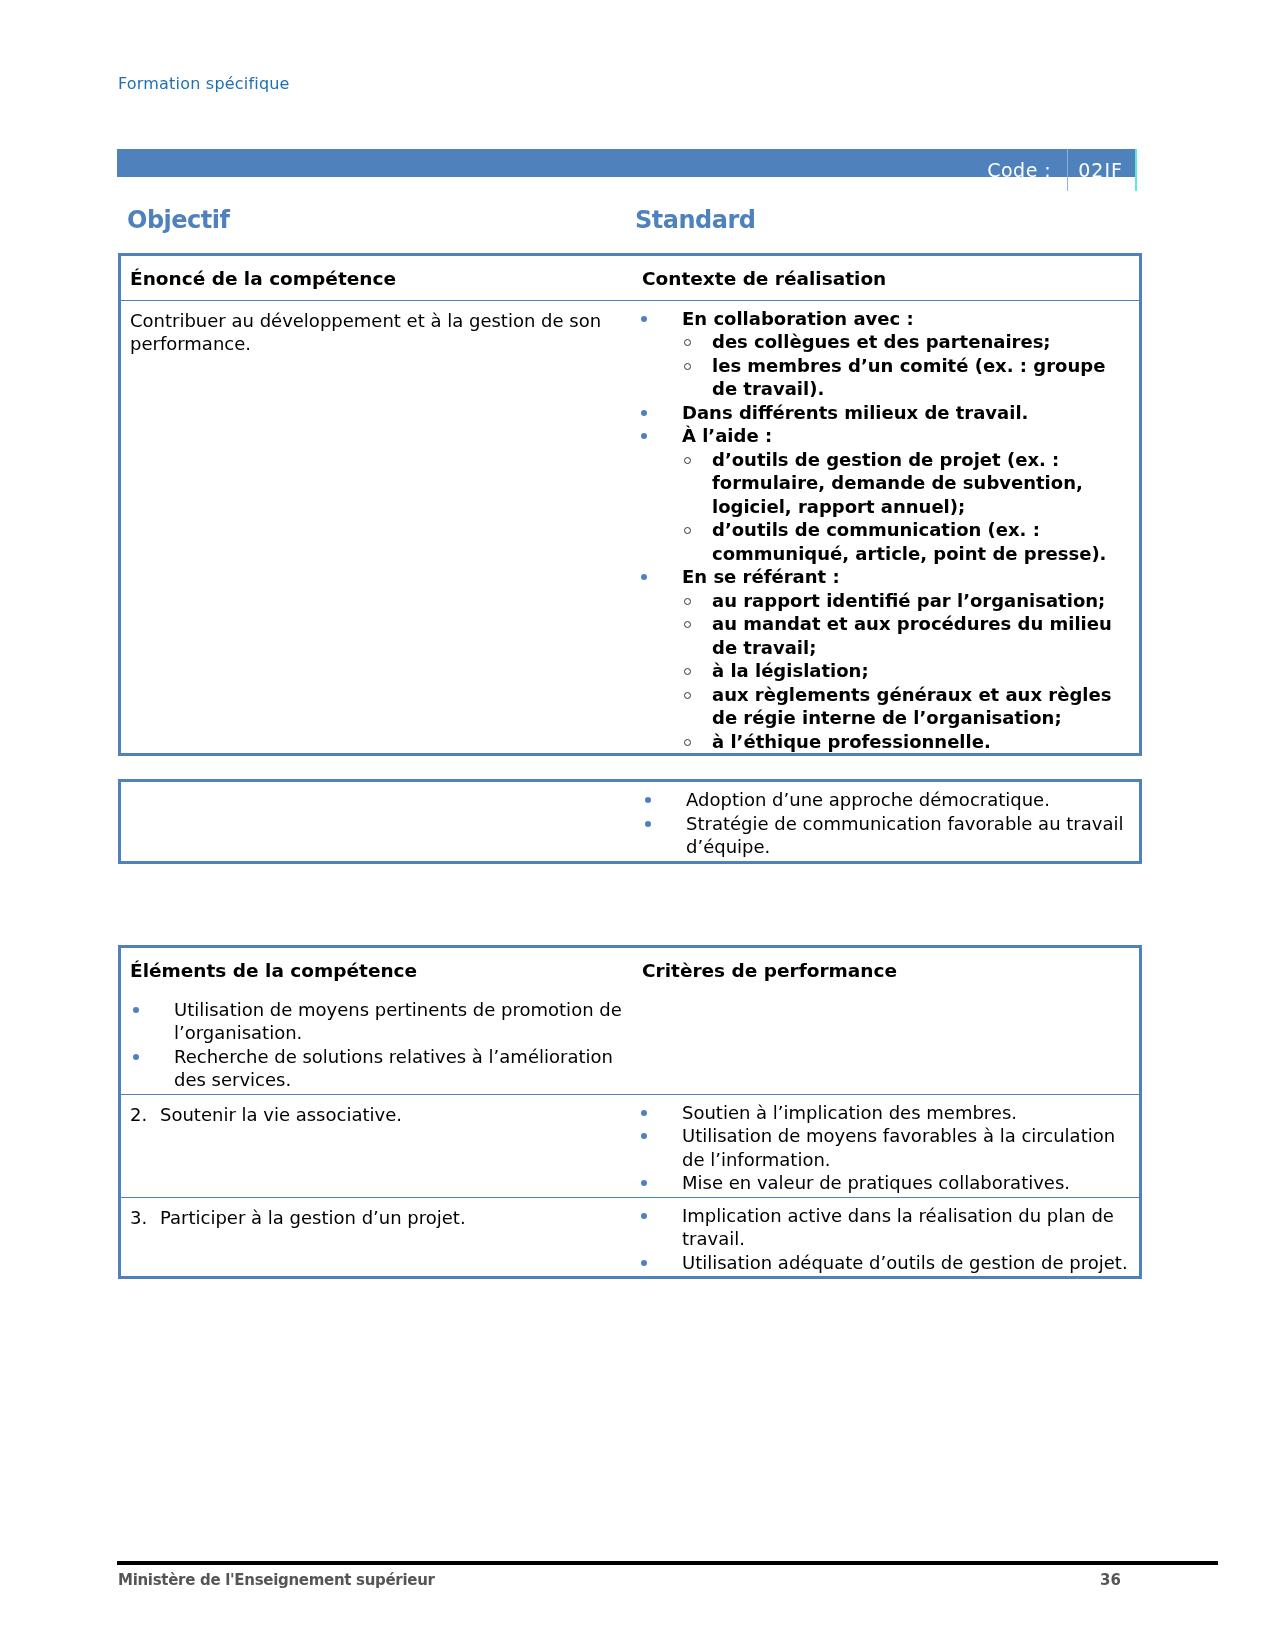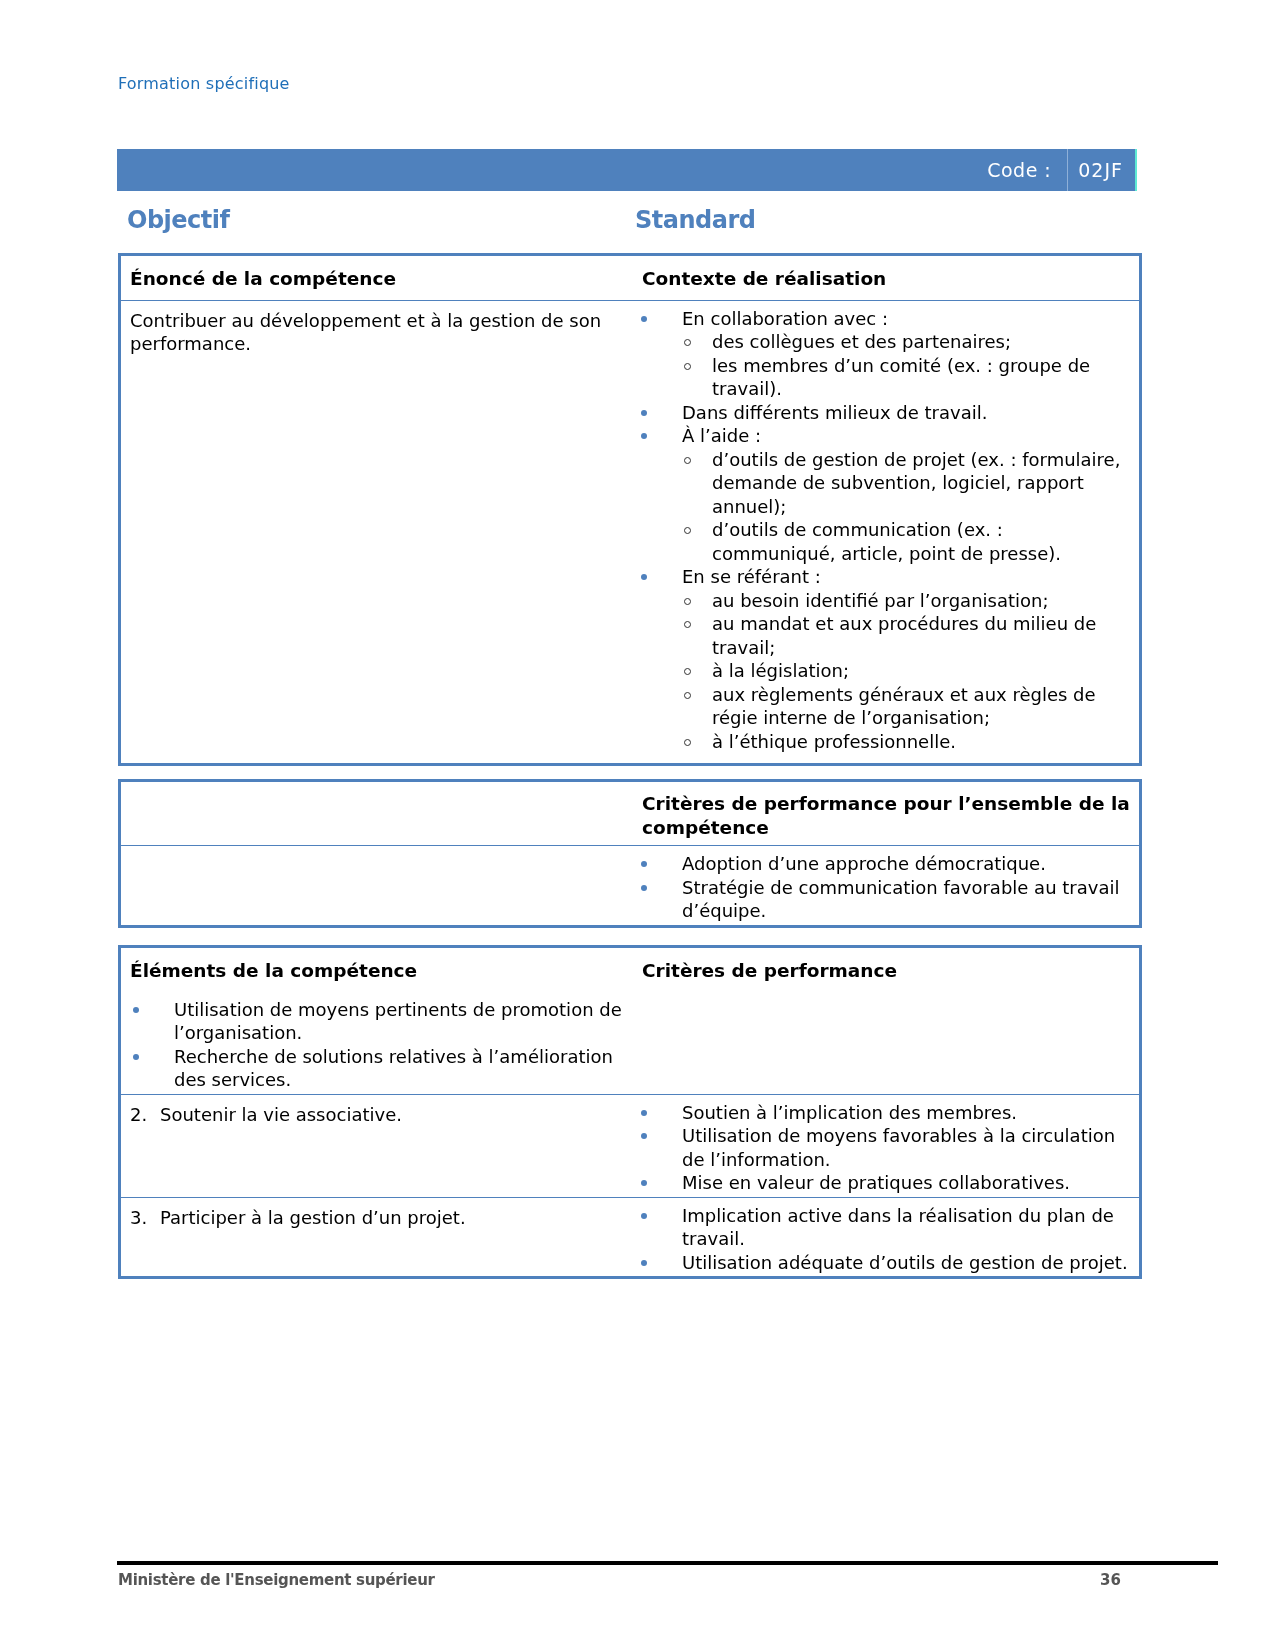--- a/index.html
+++ b/index.html
@@ -1,19 +1,19 @@
 <!DOCTYPE html>
 <html><head>
 <meta charset="utf-8">
 <style>
   html, body { margin: 0; padding: 0; background: #ffffff; }
   body { width: 1275px; height: 1650px; position: relative; overflow: hidden;
          font-family: "DejaVu Sans", sans-serif; color: #000; }
   .runhead { position: absolute; left: 118px; top: 74px; font-size: 16px; color: #1f6fb8; letter-spacing: 0.2px; }
-  .codebar { position: absolute; left: 117px; top: 149px; width: 1020px; height: 42px; background: #4f81bd; }
+  .codebar { position: absolute; left: 117px; top: 149px; width: 1020px; height: 28px; background: #4f81bd; }
   .codebar .code-wrap { position: absolute; right: 0; top: 0; height: 42px; display: flex; align-items: center; color: #fff; font-size: 19px; }
   .codebar .code-label { padding-right: 16px; letter-spacing: 0.5px; }
   .codebar .code-value { padding: 0 12px 0 10px; height: 42px; display: flex; align-items: center; border-left: 1px solid #8fb0d8; border-right: 2px solid #5eead4; letter-spacing: 1px; }
   .section-title { position: absolute; top: 206px; font-family: "DejaVu Sans", sans-serif; font-weight: bold; color: #4f81bd; font-size: 24px; letter-spacing: -0.5px; }
   .st-left { left: 127px; }
   .st-right { left: 635px; }
 
   .tbl { position: absolute; left: 118px; width: 1018px; border: 3px solid #4f81bd; border-collapse: collapse; }
   .tbl .row { display: flex; border-top: 1px solid #4f81bd; }
   .tbl .row:first-child { border-top: none; gap: 8px; }
@@ -50,48 +50,44 @@
 <div class="section-title st-left">Objectif</div>
 <div class="section-title st-right">Standard</div>
 
 <div class="tbl" style="top:253px;">
   <div class="row hdrow">
     <div class="cell c1 hd">Énoncé de la compétence</div>
     <div class="cell c2 hd">Contexte de réalisation</div>
   </div>
   <div class="row">
     <div class="cell c1" style="padding-top:8px;">Contribuer au développement et à la gestion de son performance.</div>
-    <div class="cell c2" style="padding-top:6px; padding-bottom:10px;">
+    <div class="cell c2" style="padding-top:6px; padding-bottom:0;font-weight:bold;">
       <ul class="b1" id="context-list">
           <li><span>En collaboration avec :</span><ul class="b2">
               <li>des collègues et des partenaires;</li>
               <li>les membres d’un comité (ex. : groupe de travail).</li>
             </ul></li>
           <li><span>Dans différents milieux de travail.</span></li>
           <li><span>À l’aide :</span><ul class="b2">
               <li>d’outils de gestion de projet (ex. : formulaire, demande de subvention, logiciel, rapport annuel);</li>
               <li>d’outils de communication (ex. : communiqué, article, point de presse).</li>
             </ul></li>
           <li><span>En se référant :</span><ul class="b2">
-              <li>au besoin identifié par l’organisation;</li>
+              <li>au rapport identifié par l’organisation;</li>
               <li>au mandat et aux procédures du milieu de travail;</li>
               <li>à la législation;</li>
               <li>aux règlements généraux et aux règles de régie interne de l’organisation;</li>
               <li>à l’éthique professionnelle.</li>
             </ul></li>
         </ul>
     </div>
   </div>
 </div>
 
 <div class="tbl" style="top:779px;">
-  <div class="row hdrow">
-    <div class="cell c1 hd"></div>
-    <div class="cell c2 hd" style="padding-top:10px; padding-bottom:6px;">Critères de performance pour l’ensemble de la compétence</div>
-  </div>
   <div class="row">
     <div class="cell c1"></div>
     <div class="cell c2" style="padding-top:6px; padding-bottom:2px;">
       <ul class="b1" id="global-criteria-list">
           <li>Adoption d’une approche démocratique.</li>
           <li>Stratégie de communication favorable au travail d’équipe.</li>
         </ul>
     </div>
   </div>
 </div>

